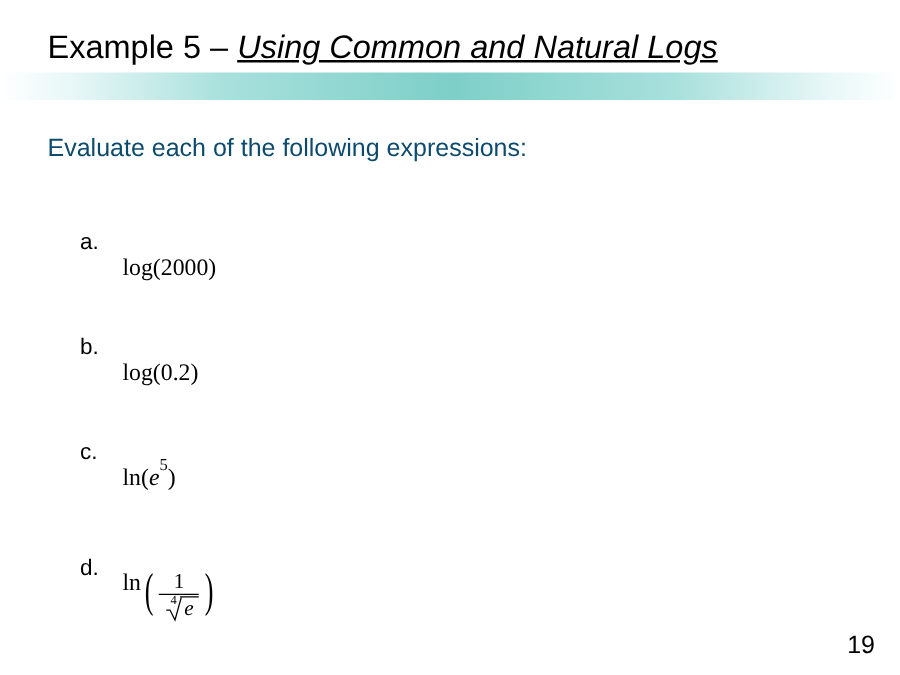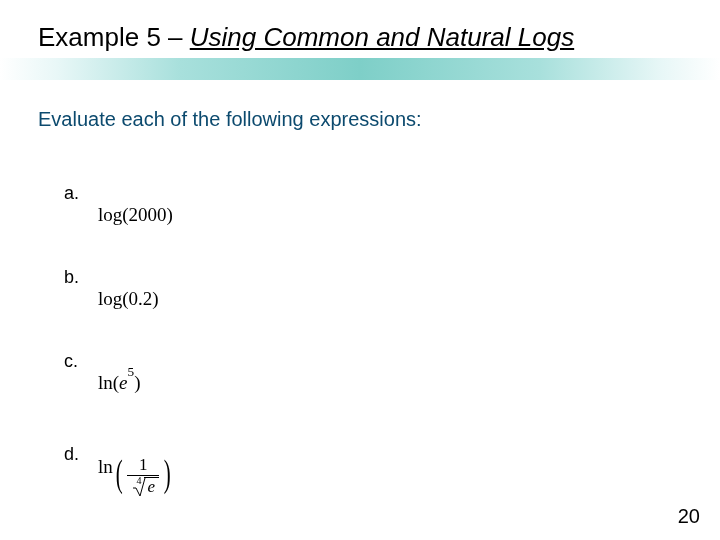--- a/index.html
+++ b/index.html
@@ -166,13 +166,13 @@
           </svg>
           <span class="radicand"><i>e</i></span>
         </span>
       </span>
       <span class="paren-big">)</span>
     </span>
   </div>
 
 </div>
 
-<div class="page-number">20</div>
+<div class="page-number">19</div>
 
 </body></html>

